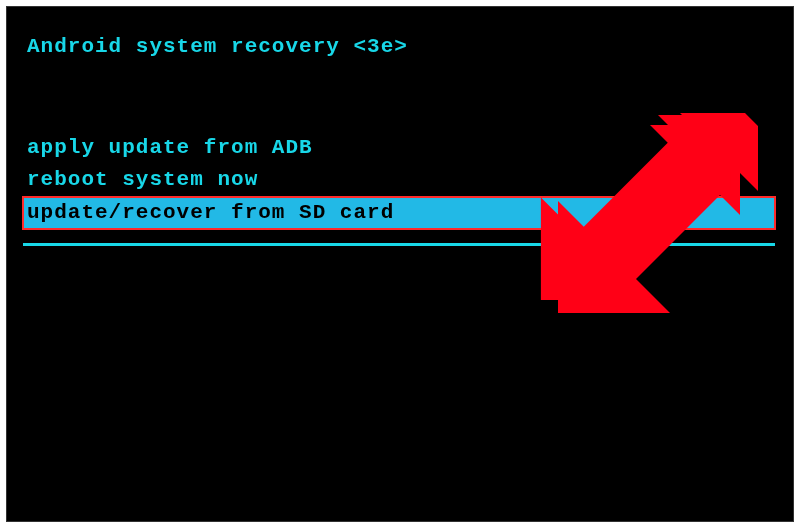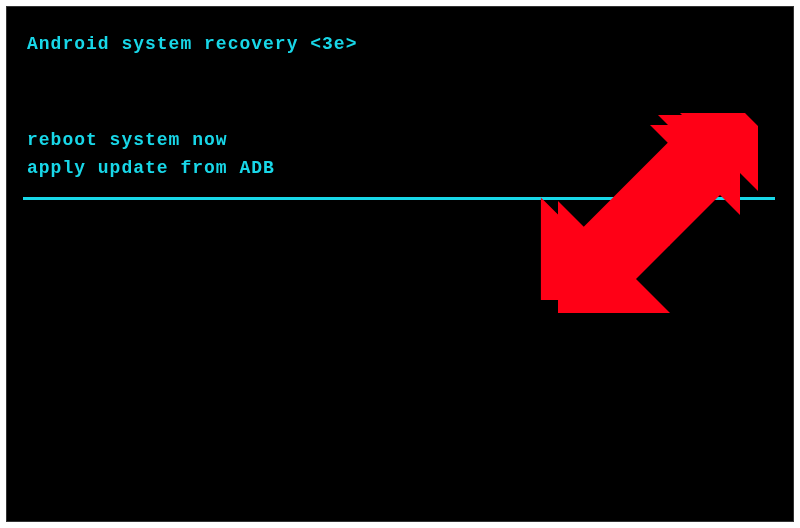--- a/index.html
+++ b/index.html
@@ -12,21 +12,21 @@
       position: relative;
     }
     .screen {
       position: absolute;
       top: 6px;
       left: 6px;
       width: 788px;
       height: 516px;
       background: #000;
       font-family: "Courier New", monospace;
-      font-size: 18px;
+      font-size: 21px;
       font-weight: bold;
       letter-spacing: 1px;
       color: #18d7e8;
       padding: 24px 0 0 20px;
       box-sizing: border-box;
       border: 1px solid #333;
     }
     .line {
       line-height: 1.55;
       white-space: pre;
@@ -63,22 +63,23 @@
     }
   </style>
 </head>
 <body>
 
 <div class="screen">
   <div class="line">Android system recovery &lt;3e&gt;</div>
   <div class="spacer"></div>
   <div class="spacer"></div>
 
+  <div class="menu-item">apply update from ADB</div>
   <div class="menu-item">reboot system now</div>
-  <div class="menu-item">apply update from ADB</div>
+  <div class="menu-item highlighted">update/recover from SD card</div>
 
   <hr class="divider">
 </div>
 
 <svg class="arrow-annotation" width="230" height="230">
   <g fill="#ff0016">
     <polygon points="210,10 150,10 170,30 75,125 125,175 220,80 240,100 240,40" transform="translate(-40,0)"></polygon>
     <polygon points="35,150 120,150 120,100 35,185 120,185 70,185" transform="translate(0,0)" fill-opacity="0"></polygon>
     <polygon points="30,190 130,130 130,90 90,90 90,130 30,130"></polygon>
 

